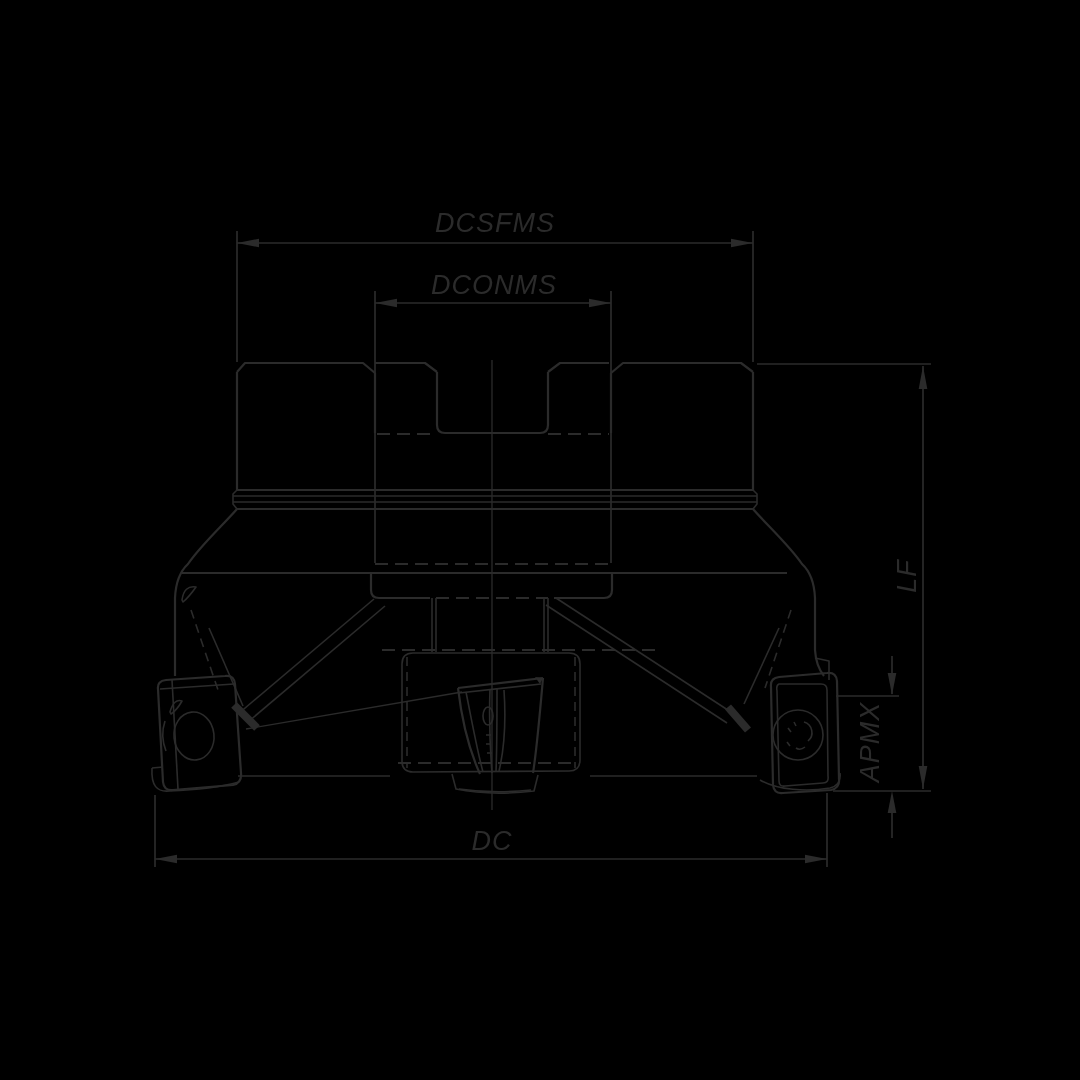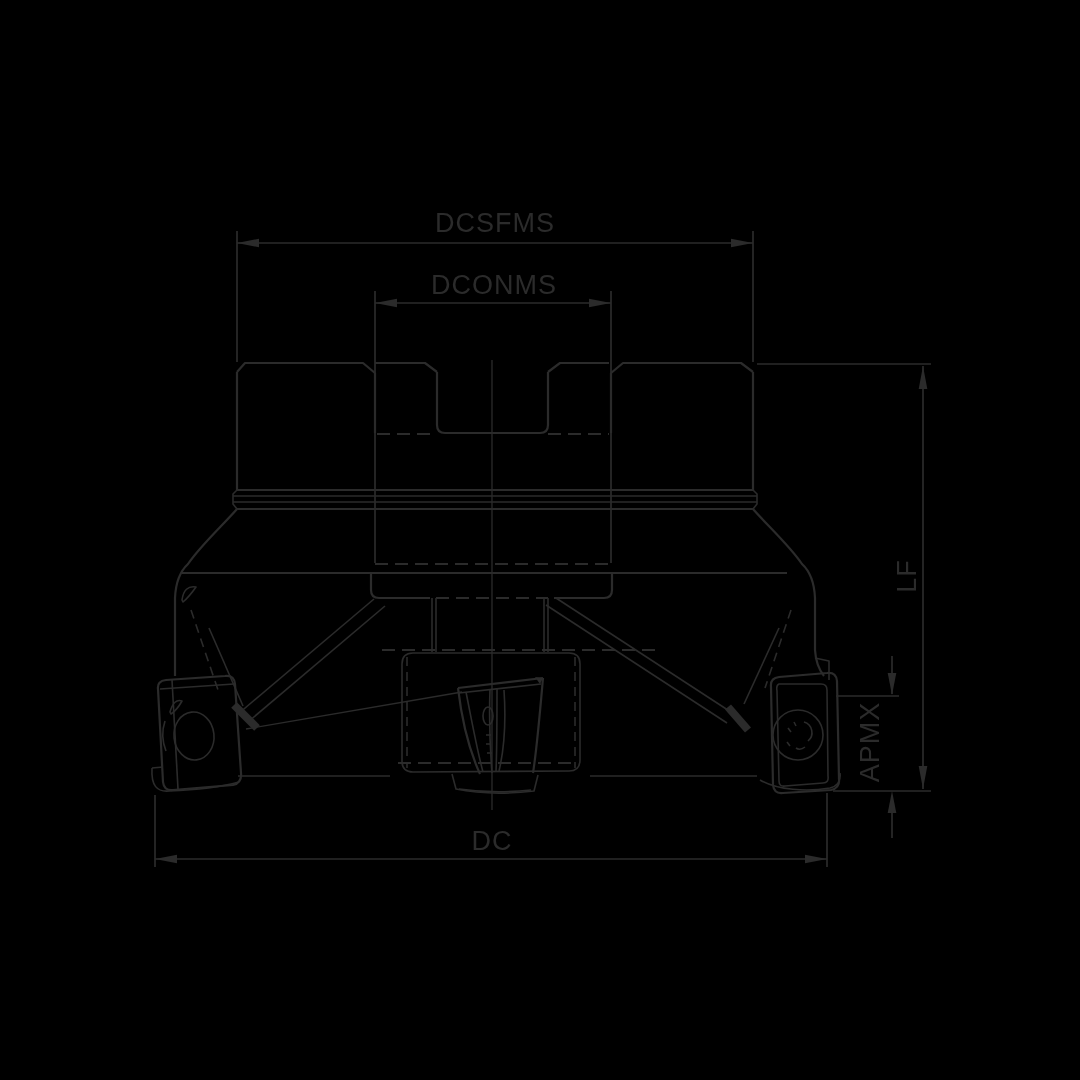--- a/index.html
+++ b/index.html
@@ -1,21 +1,21 @@
 <!DOCTYPE html>
 <html style="--ink: #2b2b2b; --bg: #000000;"><head>
 <meta charset="utf-8">
 <style>
   :root { --ink: #2b2b2b; --bg: #000000; }
   html,body { margin:0; padding:0; }
   body {
     width:1080px; height:1080px; background: var(--bg); overflow:hidden;
     font-family: "Liberation Sans", sans-serif;
   }
-  .stage { position:relative; width:1080px; height:1080px; }
+  .stage { position:relative; width:1080px; height:1080px;font-style:italic; }
   svg { display:block; }
   .s1 { stroke: var(--ink); stroke-width: 2.2; fill: none; stroke-linejoin: round; }
   .s2 { stroke: var(--ink); stroke-width: 1.6; fill: none; stroke-linejoin: round; }
   .sd { stroke: var(--ink); stroke-width: 1.8; fill: none; stroke-dasharray: 13 7; }
   .sd2 { stroke: var(--ink); stroke-width: 1.6; fill: none; stroke-dasharray: 9 6; }
   .dim { stroke: var(--ink); stroke-width: 1.7; fill: none; }
   .thin { stroke: var(--ink); stroke-width: 1.3; fill: none; }
   .thick { stroke: var(--ink); stroke-width: 8; fill: none; }
   .arrow { fill: var(--ink); stroke: none; }
   text.dimlabel {

